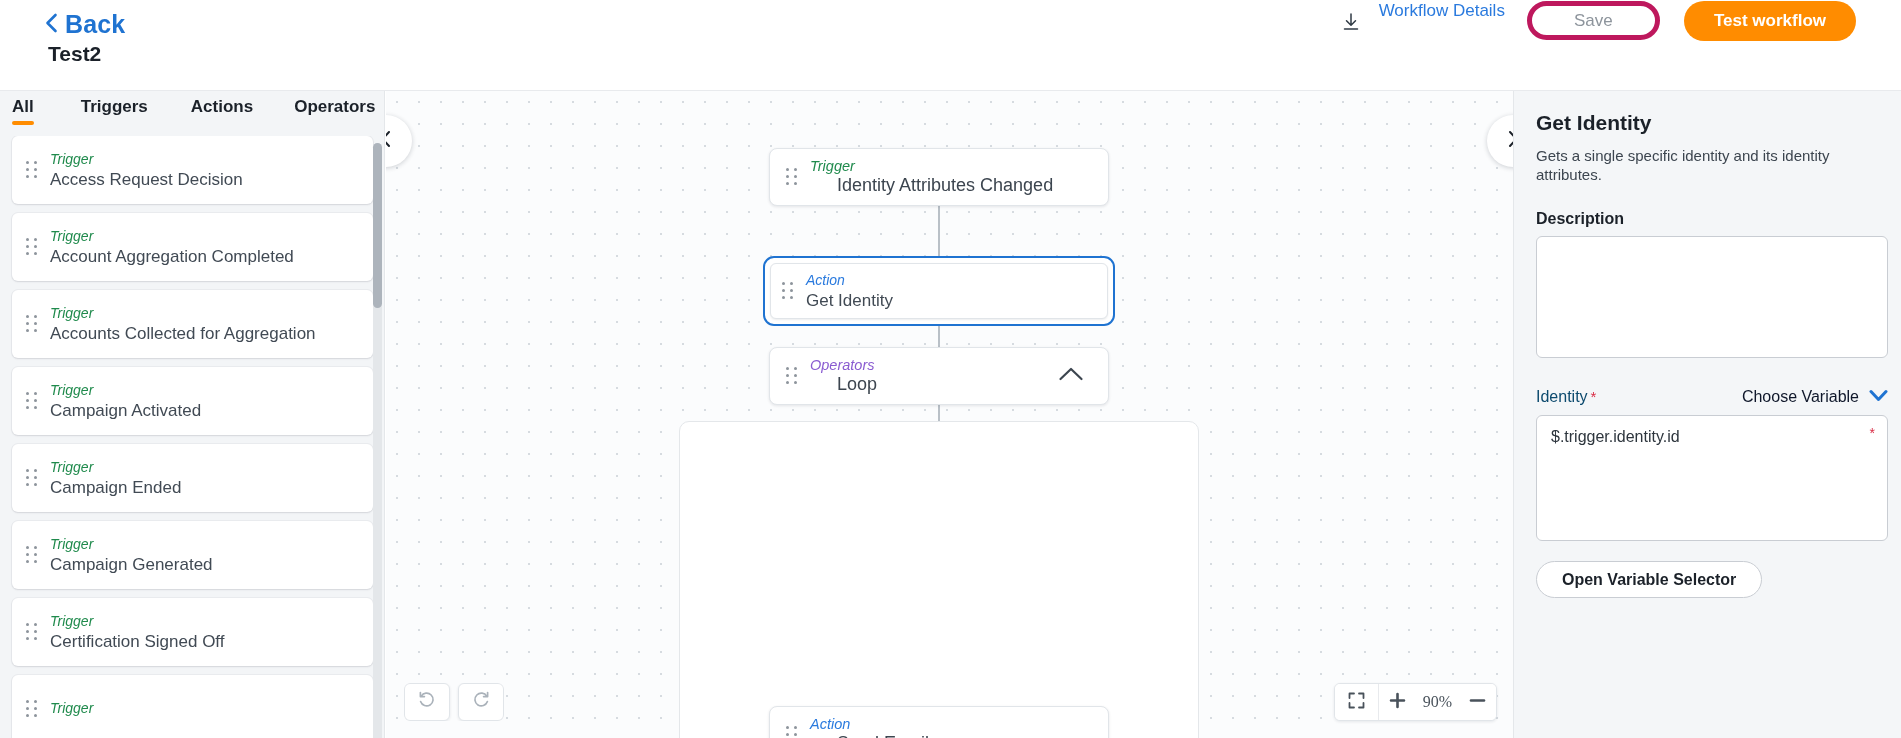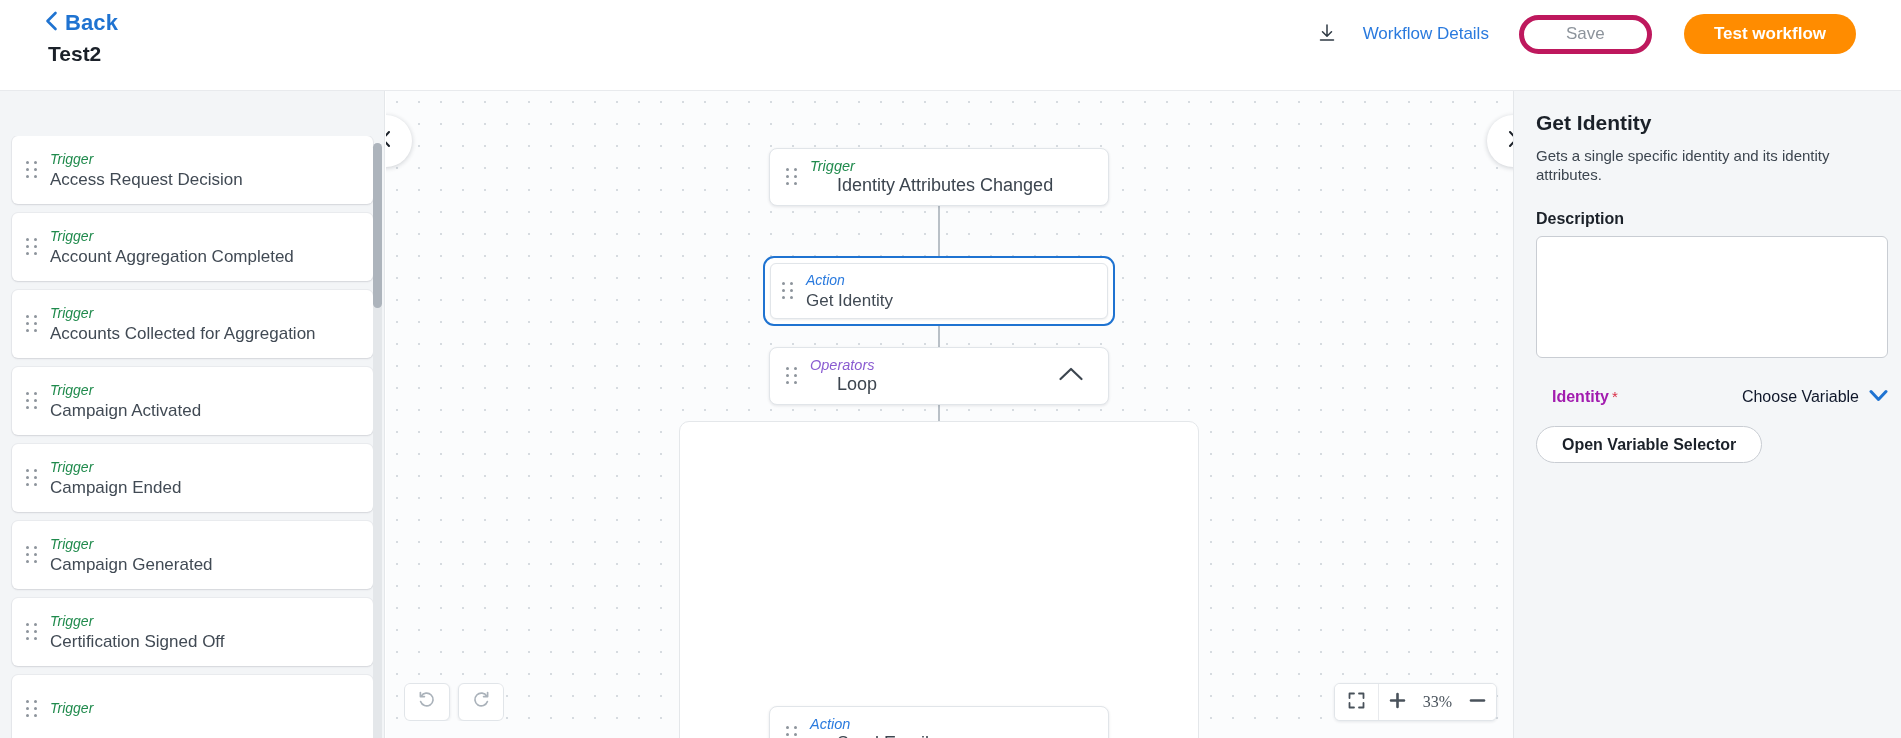--- a/index.html
+++ b/index.html
@@ -17,30 +17,30 @@
     background: #ffffff;
     border-bottom: 1px solid #e8eaed;
   }
   .back-row {
     position: absolute; left: 45px; top: 10px;
     display: flex; align-items: center; gap: 7px;
     cursor: pointer;
   }
   .back-chevron { display: block; }
   .back-label {
-    color: #1f73d1; font-size: 22px; font-weight: 700;
+    color: #1f73d1; font-size: 25px; font-weight: 700;
     letter-spacing: .1px;
   }
   .wf-title {
     position: absolute; left: 48px; top: 42px;
     font-size: 21px; font-weight: 700; color: #1b2129;
   }
   .header-right {
-    position: absolute; right: 45px; top: 12px;
-    display: flex; align-items: center; gap: 8px;
+    position: absolute; right: 45px; top: 1px;
+    display: flex; align-items: flex-start; gap: 0px;
   }
   .dl-btn {
     width: 44px; height: 44px; display: flex; align-items: center; justify-content: center;
     cursor: pointer; background: none; border: none;
   }
   .wf-details {
     color: #2a7ade; font-size: 17px; font-weight: 400;
     margin-left: 6px; margin-right: 22px; cursor: pointer;
     white-space: nowrap;
   }
@@ -215,21 +215,21 @@
   .rp-textarea {
     margin-top: 8px; width: 352px; height: 122px;
     background: #ffffff; border: 1px solid #c9cdd3; border-radius: 6px;
     resize: none; font-family: "Liberation Sans", sans-serif; font-size: 16px;
     color: #2d353d; padding: 9px 11px;
   }
   .field-head {
     margin-top: 26px; width: 352px;
     display: flex; align-items: center; justify-content: space-between;
   }
-  .field-label { font-size: 16px; font-weight: 700; color: #a21caf; margin-left: 16px; }
+  .field-label { font-size: 16px; font-weight: 400; color: #0c4a6e; }
   .req-star { color: #d92d46; font-size: 15px; margin-left: 3px; }
   .choose-var {
     display: flex; align-items: center; gap: 10px; cursor: pointer;
   }
   .choose-var span { color: #0f172a; font-size: 16px; }
   .var-box {
     position: relative; margin-top: 9px; width: 352px; height: 126px;
     background: #ffffff; border: 1px solid #c9cdd3; border-radius: 6px;
     padding: 12px 14px; font-size: 16px; color: #2d353d;
     font-family: "Liberation Sans", sans-serif;
@@ -270,20 +270,26 @@
           </svg>
         </span>
       </button>
       <div class="wf-details">Workflow Details</div>
       <button class="btn-save">Save</button>
       <button class="btn-test">Test workflow</button>
     </div>
   </div>
 
   <div class="left-panel">
+    <div class="tabs">
+      <div class="tab t-all active">All</div>
+      <div class="tab t-triggers">Triggers</div>
+      <div class="tab t-actions">Actions</div>
+      <div class="tab t-operators">Operators</div>
+    </div>
 
     <div class="list">
       <div class="list-item">
         <span class="drag-dots">
             <i></i>
             <i></i>
             <i></i>
             <i></i>
             <i></i>
             <i></i>
@@ -517,21 +523,21 @@
           </svg>
         </span>
       </div>
       <div class="zctrl plus">
         <span>
           <svg width="17" height="17" viewBox="0 0 17 17">
               <path d="M8.5 2 L8.5 15 M2 8.5 L15 8.5" stroke="#49525b" stroke-width="2.6" stroke-linecap="round"></path>
             </svg>
         </span>
       </div>
-      <div class="zoom-level">33%</div>
+      <div class="zoom-level">90%</div>
       <div class="zctrl minus">
         <span>
           <svg width="17" height="17" viewBox="0 0 17 17">
               <path d="M2 8.5 L15 8.5" stroke="#49525b" stroke-width="2.6" stroke-linecap="round"></path>
             </svg>
         </span>
       </div>
     </div>
   </div>
 
@@ -549,17 +555,21 @@
       <div class="choose-var">
         <span>Choose Variable</span>
         <span>
           <svg width="19" height="13" viewBox="0 0 19 13">
               <path d="M2 2.5 L9.5 10.5 L17 2.5" fill="none" stroke="#1f73d1" stroke-width="3" stroke-linecap="round" stroke-linejoin="round"></path>
             </svg>
         </span>
       </div>
     </div>
 
+    <div class="var-box">
+      <span>$.trigger.identity.id</span>
+      <span class="corner-star">*</span>
+    </div>
 
     <button class="btn-var-selector">Open Variable Selector</button>
   </div>
 
 </div>
 
 </body></html>

